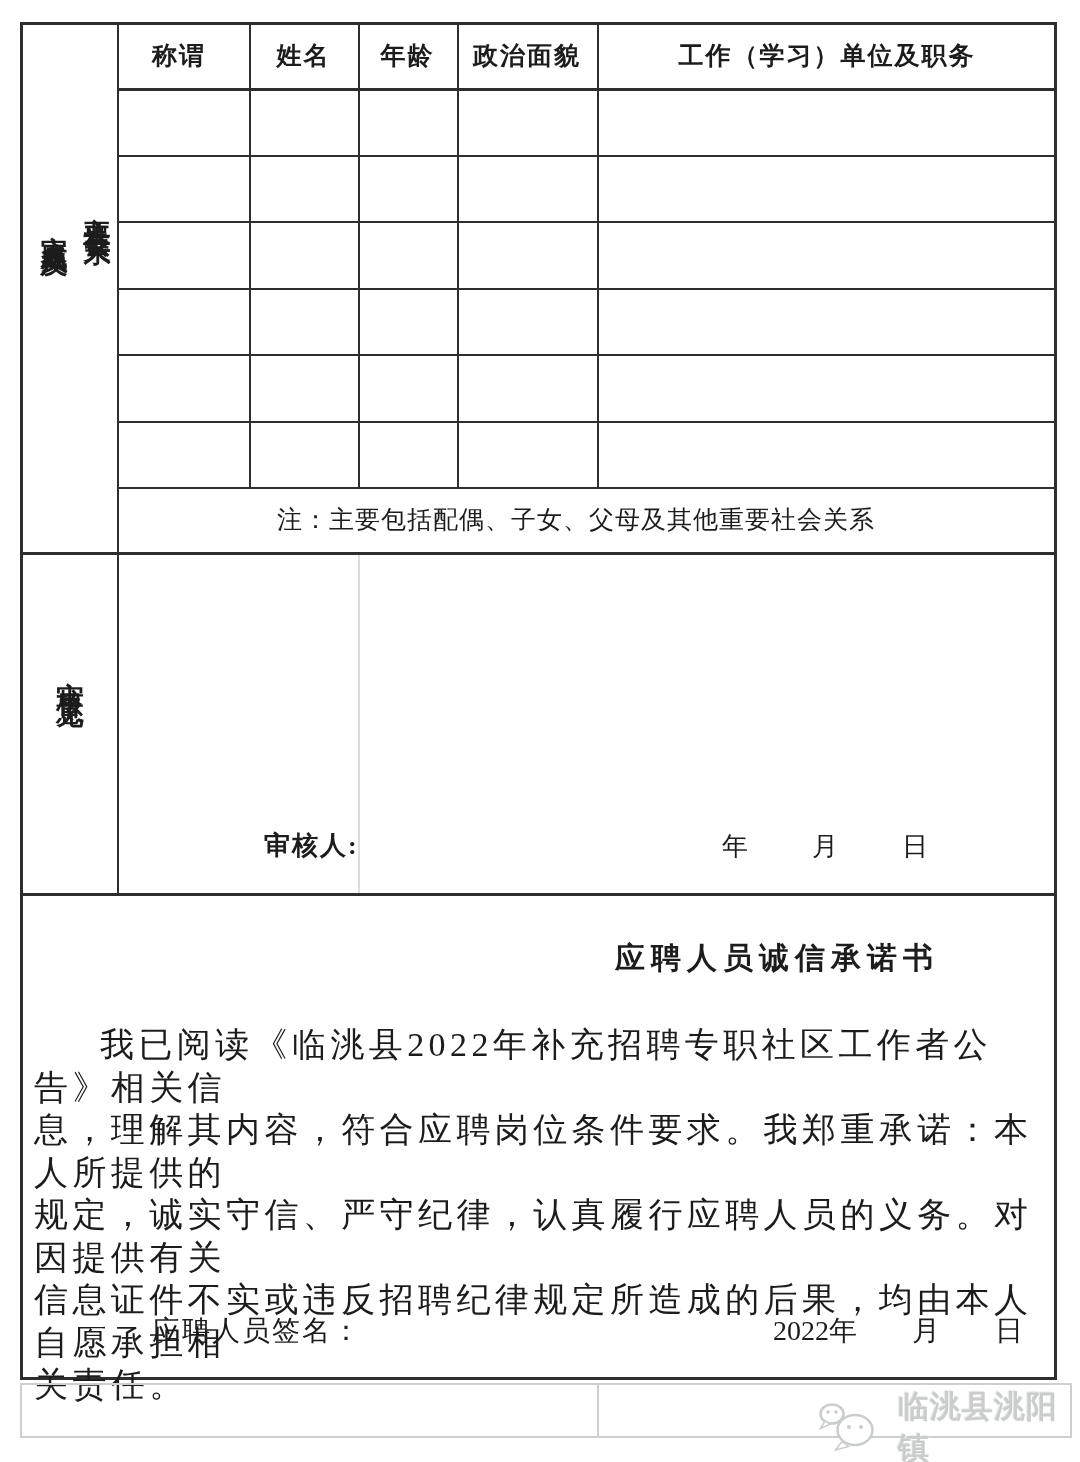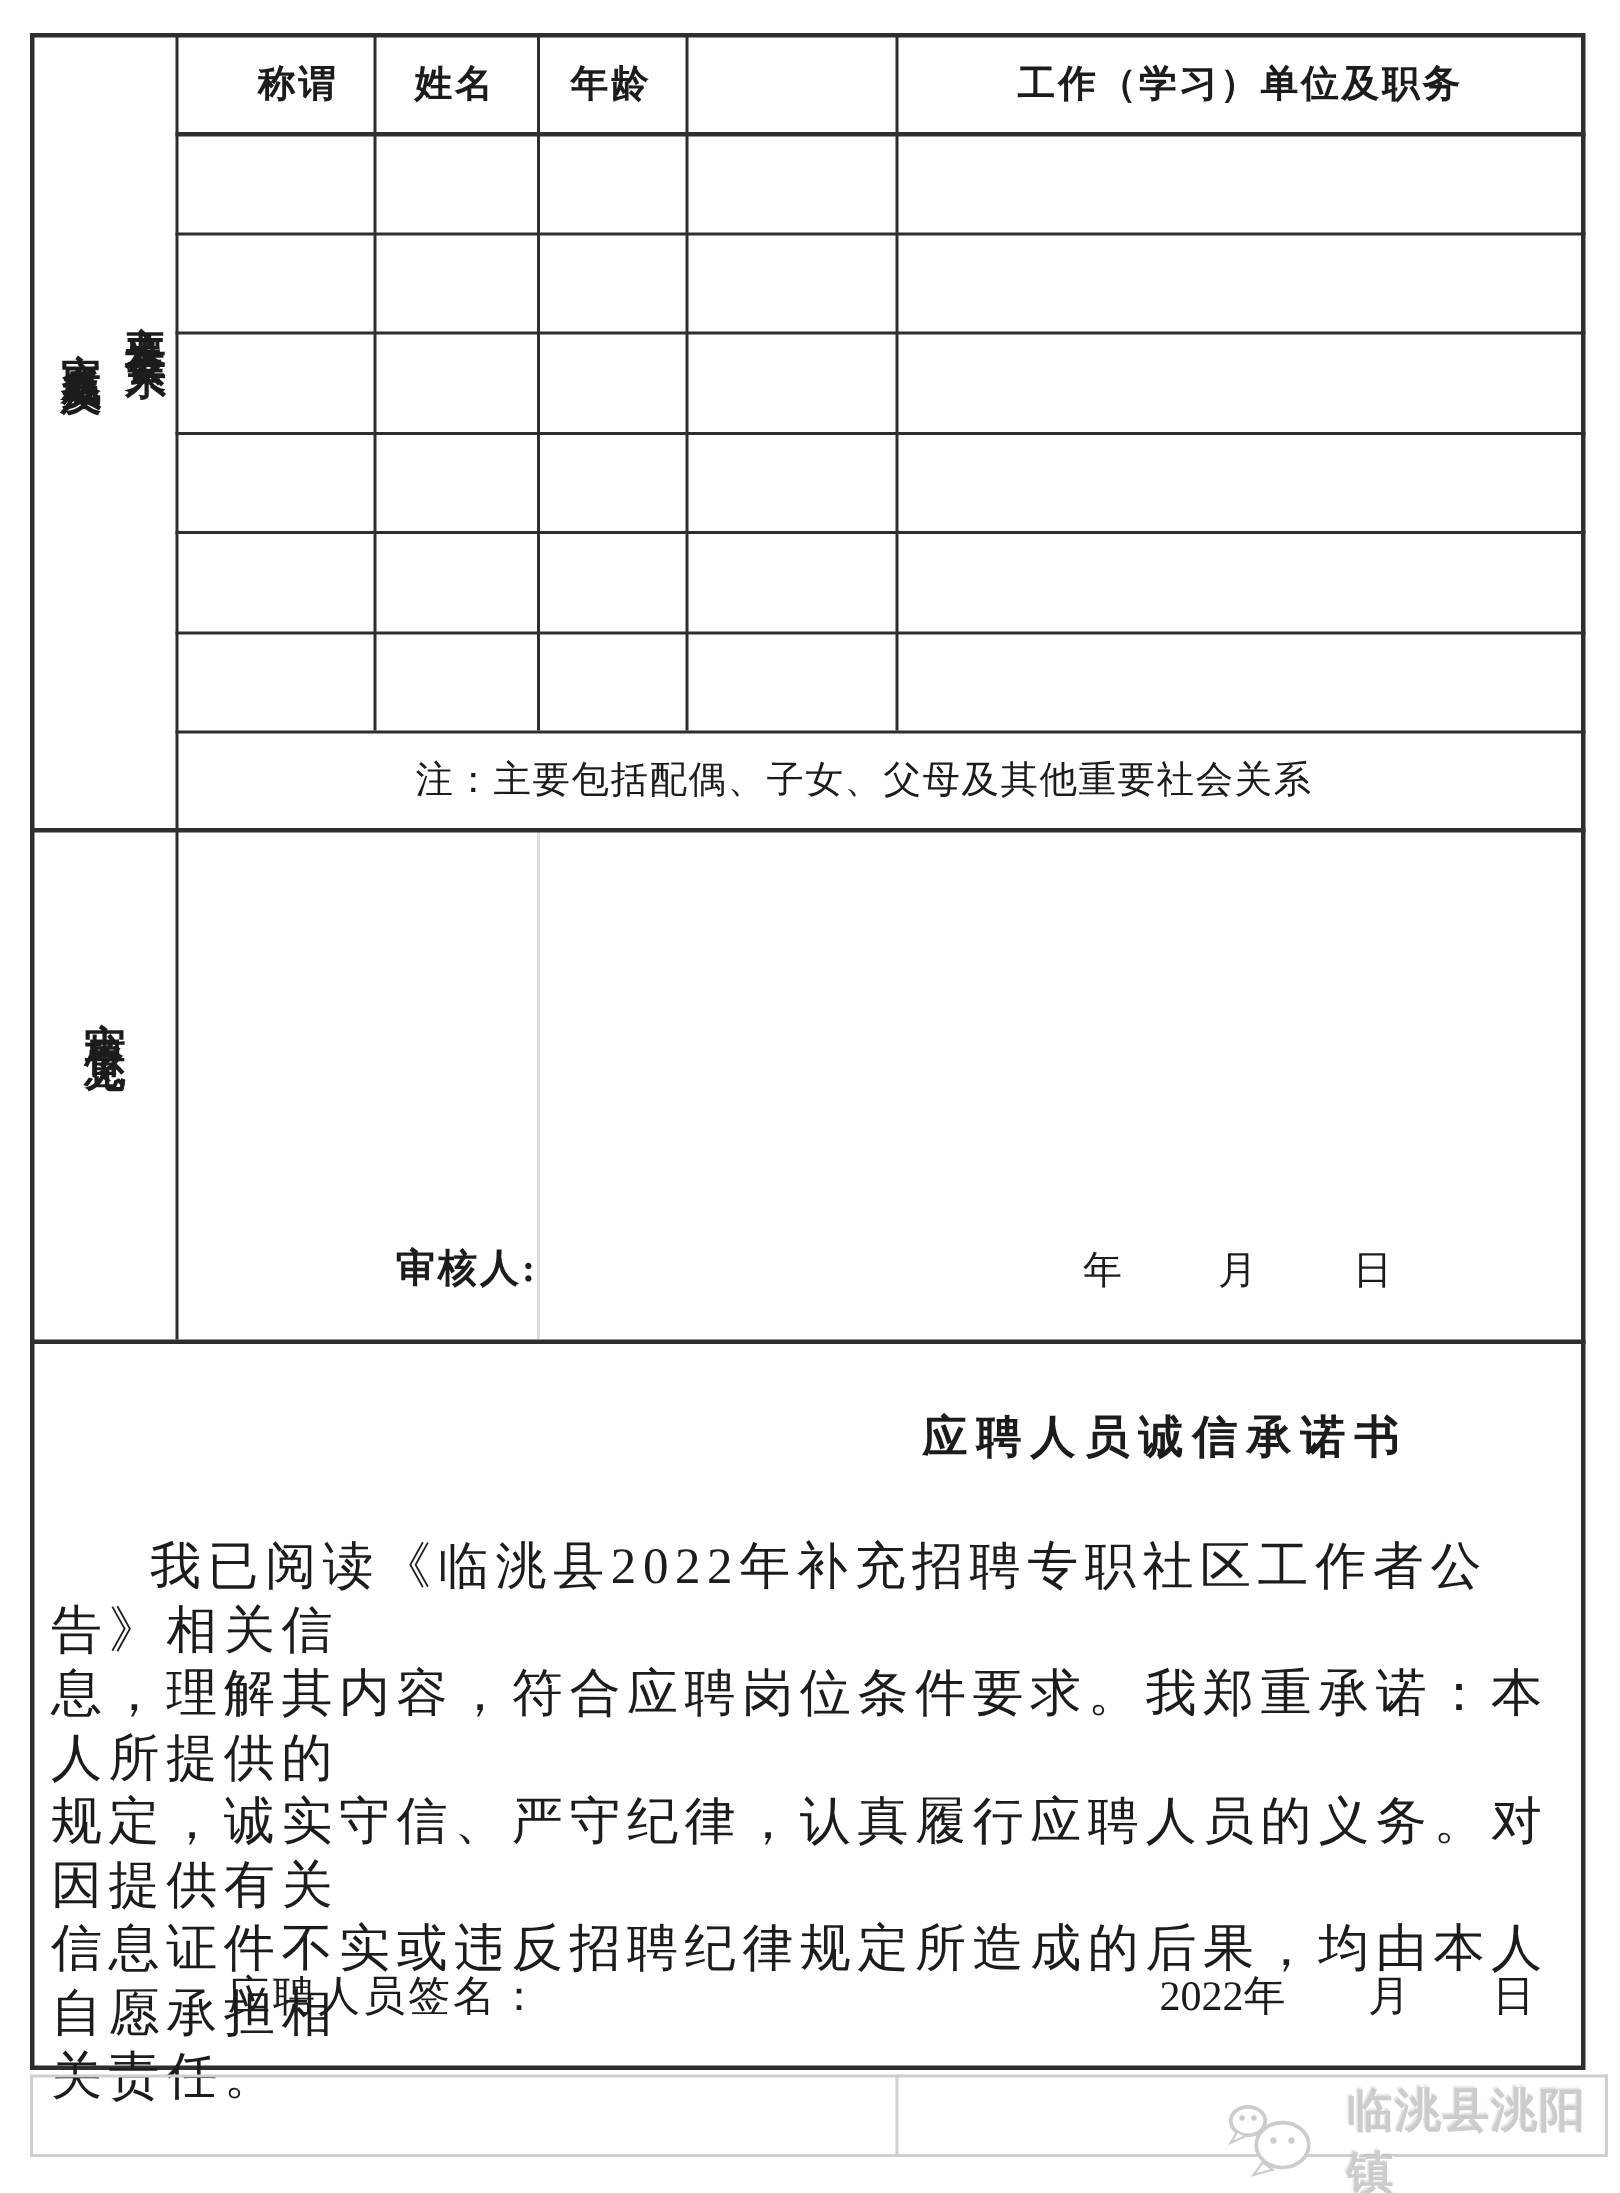--- a/index.html
+++ b/index.html
@@ -55,23 +55,24 @@
   <div class="ln" style="left:117px;top:421px;width:940px;height:2px;"></div>
   <div class="ln" style="left:117px;top:487px;width:940px;height:2px;"></div>
   <div class="ln" style="left:20px;top:552px;width:1037px;height:3px;"></div>
   <div class="ln" style="left:20px;top:893px;width:1037px;height:3px;"></div>
 
   <div class="family-label">
     <span class="vtext col-a">家庭成员及</span>
     <span class="vtext">主要社会关系</span>
   </div>
 
-  <div class="cell-label" style="left:117px;top:24px;width:124px;height:62px;padding-left:20px;">称谓</div>
+  <div class="cell-label" style="left:117px;top:24px;width:124px;height:62px;">称谓</div>
   <div class="cell-label" style="left:249px;top:24px;width:109px;height:62px;">姓名</div>
   <div class="cell-label" style="left:358px;top:24px;width:99px;height:62px;">年龄</div>
+  <div class="cell-label" style="left:457px;top:24px;width:140px;height:62px;">政治面貌</div>
   <div class="cell-label" style="left:597px;top:24px;width:460px;height:62px;">工作（学习）单位及职务</div>
 
   <div class="note-row">注：主要包括配偶、子女、父母及其他重要社会关系</div>
 
   <div class="review-label vtext">审核意见</div>
   <div class="reviewer">审核人:</div>
   <div class="review-date">
     <span>年</span>
     <span>月</span>
     <span>日</span>

